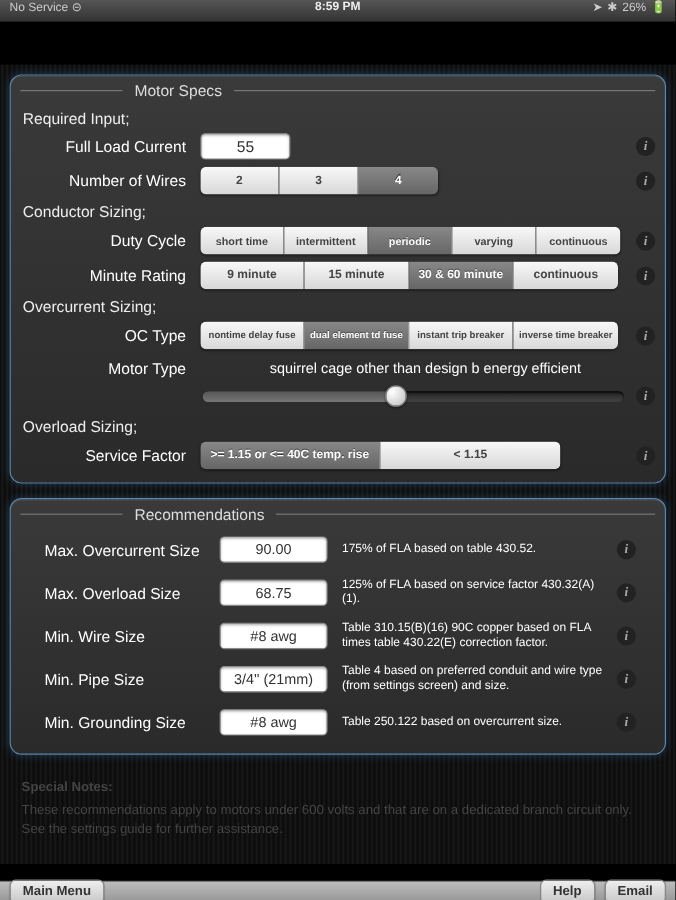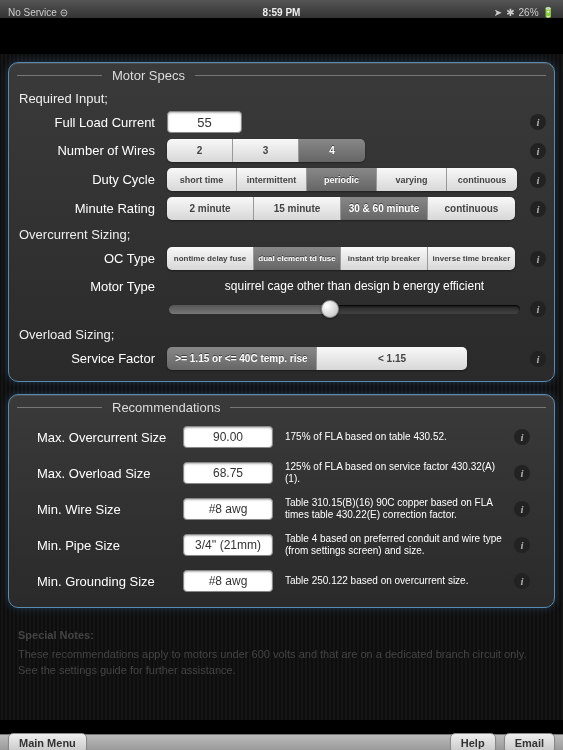--- a/index.html
+++ b/index.html
@@ -1,18 +1,18 @@
 <!DOCTYPE html>
 <html><head>
 <meta charset="utf-8">
 <style>
 * { margin: 0; padding: 0; box-sizing: border-box; font-family: Helvetica, Arial, sans-serif; }
 body { width: 563px; height: 750px; background: #000; overflow: hidden; position: relative; }
 
-.status-bar { height: 18px; background: linear-gradient(#555,#333); display: flex; align-items: flex-end; justify-content: space-between; padding: 0 8px; color: #ccc; font-size: 10px; }
+.status-bar { height: 18px; background: linear-gradient(#555,#333); display: flex; align-items: flex-start; justify-content: space-between; padding: 0 8px; color: #ccc; font-size: 10px; }
 .status-bar .center { position: absolute; left: 50%; transform: translateX(-50%); color: #eee; font-weight: bold; }
 .status-bar .right { display: flex; align-items: center; gap: 4px; }
 
 .content-area { position: absolute; top: 18px; left: 0; right: 0; bottom: 30px; background: repeating-linear-gradient(90deg,#0a0a0a 0,#181818 2px,#0a0a0a 4px),linear-gradient(#1a1a1a,#0a0a0a); padding: 8px 8px 0 8px; overflow: hidden; margin-top: 36px; }
 
 .panel { background: linear-gradient(#3a3a3a,#2a2a2a); border: 1px solid #5a8ab0; border-radius: 10px; margin-bottom: 12px; padding: 0 0 8px 0; box-shadow: 0 0 8px rgba(80,150,220,.3),inset 0 1px 0 rgba(255,255,255,.1); }
 .panel-header { display: flex; align-items: center; height: 24px; }
 .hr-piece { height: 1px; background: #777; }
 .hr-left { width: 85px; margin-left: 8px; }
 .panel-title { color: #ddd; font-size: 13px; padding: 0 10px; }
@@ -95,40 +95,41 @@
       <div class="row-control">
         <div class="seg seg-wires">
           <button class="seg-btn">2</button>
           <button class="seg-btn">3</button>
           <button class="seg-btn selected">4</button>
         </div>
       </div>
       <div class="info-icon">i</div>
     </div>
 
+    <div class="section-label">Conductor Sizing;</div>
 
     <div class="row">
       <div class="row-label">Duty Cycle</div>
       <div class="row-control">
         <div class="seg seg-duty">
           <button class="seg-btn">short time</button>
           <button class="seg-btn">intermittent</button>
           <button class="seg-btn selected">periodic</button>
           <button class="seg-btn">varying</button>
           <button class="seg-btn">continuous</button>
         </div>
       </div>
       <div class="info-icon">i</div>
     </div>
 
     <div class="row">
       <div class="row-label">Minute Rating</div>
       <div class="row-control">
         <div class="seg seg-minute">
-          <button class="seg-btn">2 minute</button>
+          <button class="seg-btn">9 minute</button>
           <button class="seg-btn">15 minute</button>
           <button class="seg-btn selected">30 &amp; 60 minute</button>
           <button class="seg-btn">continuous</button>
         </div>
       </div>
       <div class="info-icon">i</div>
     </div>
 
     <div class="section-label">Overcurrent Sizing;</div>
 

